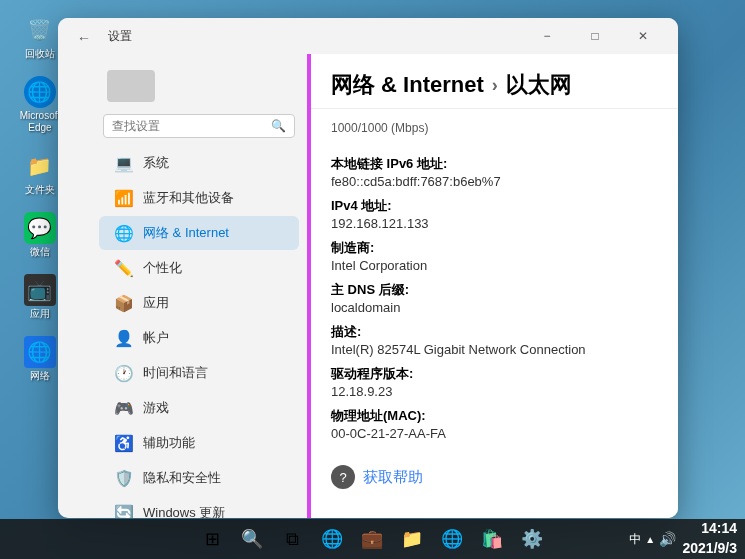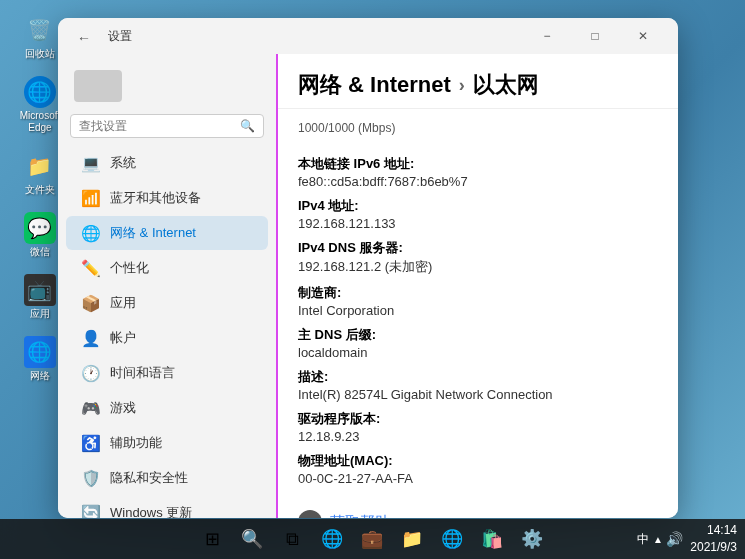--- a/index.html
+++ b/index.html
@@ -90,23 +90,24 @@
       font-size: 18px;
     }
     .taskbar-right {
       display: flex;
       align-items: center;
       gap: 6px;
       margin-left: auto;
     }
     .taskbar-clock {
       color: white;
-      font-size: 12px;
+      font-size: 14px;
       text-align: right;
       line-height: 1.4;
+      font-weight: bold;
     }
     .taskbar-sys {
       display: flex;
       align-items: center;
       gap: 4px;
       color: white;
       font-size: 12px;
     }
 
     
@@ -179,21 +180,22 @@
       overflow: hidden;
     }
 
     
     .sidebar {
       width: 220px;
       background: #f3f3f3;
       flex-shrink: 0;
       padding: 8px 0;
       overflow-y: auto;
-      border-right: 2px solid #d946ef;
+      border-right: 4px solid #d946ef;
+      margin-left: 33px;
     }
     .sidebar-header {
       padding: 8px 16px 4px;
       display: flex;
       align-items: center;
       gap: 10px;
     }
     .avatar-placeholder {
       width: 48px;
       height: 32px;
@@ -437,24 +439,20 @@
         <div class="main-content">
           <div class="info-speed">1000/1000 (Mbps)</div>
 
           <div class="info-section">
             <div class="info-label">本地链接 IPv6 地址:</div>
             <div class="info-value">fe80::cd5a:bdff:7687:b6eb%7</div>
           </div>
           <div class="info-section">
             <div class="info-label">IPv4 地址:</div>
             <div class="info-value">192.168.121.133</div>
-          </div>
-          <div class="info-section">
-            <div class="info-label">IPv4 DNS 服务器:</div>
-            <div class="info-value">192.168.121.2 (未加密)</div>
           </div>
           <div class="info-section">
             <div class="info-label">制造商:</div>
             <div class="info-value">Intel Corporation</div>
           </div>
           <div class="info-section">
             <div class="info-label">主 DNS 后缀:</div>
             <div class="info-value">localdomain</div>
           </div>
           <div class="info-section">

